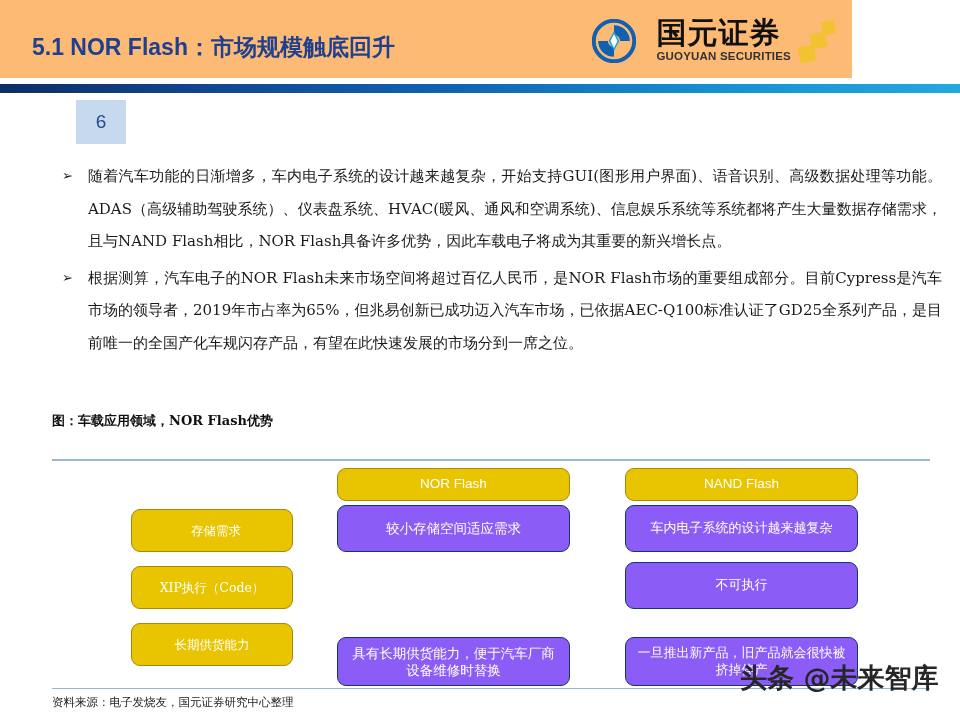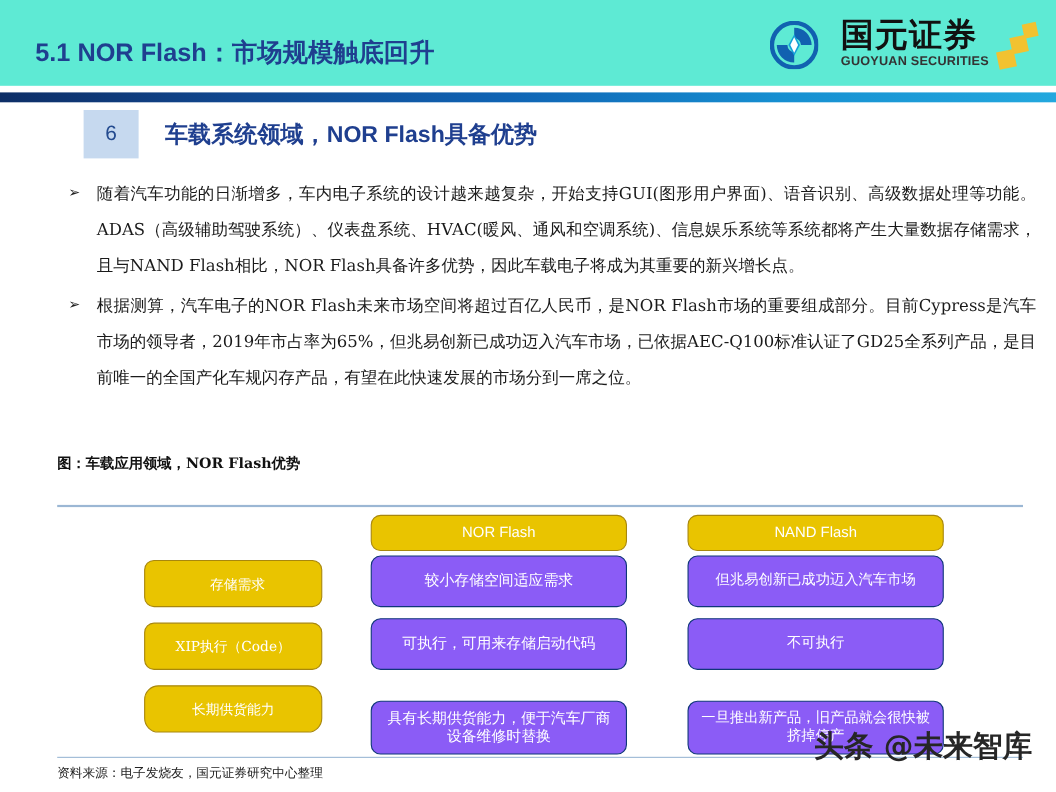--- a/index.html
+++ b/index.html
@@ -6,22 +6,22 @@
   html,body { width:960px; height:720px; }
   body {
     font-family:"DejaVu Sans","Liberation Sans",sans-serif;
     background:#ffffff;
     position:relative;
     overflow:hidden;
   }
 
   
   #header {
-    position:absolute; left:0; top:0; width:960px; height:78px;
-    background:#5eead4;
+    position:absolute; left:0; top:0; width:852px; height:78px;
+    background:#fdba74;
     text-decoration:underline;
   }
   #slide-title {
     position:absolute; left:32px; top:32px;
     font-size:23px; font-weight:bold; color:#1f3f8f;
     letter-spacing:0px; white-space:nowrap;
     font-family:"Liberation Sans","DejaVu Sans",sans-serif;
   }
   #slide-title .cn { font-family:"DejaVu Serif","Liberation Serif",serif; font-weight:bold; }
 
@@ -99,21 +99,21 @@
   
   .col-l { left:131px; width:162px; }
   .col-m { left:337px; width:233px; }
   .col-r { left:613px; width:233px;margin-left:12px; }
 
   
   .row-h { top:6px;   height:33px; }
   
   .row-1 { top:47px;  height:43px;padding-left:16px; }
   .row-2 { top:104px; height:43px; }
-  .row-3 { top:161px; height:43px;border-radius:13px; }
+  .row-3 { top:161px; height:43px; }
   .row-1b { top:43px;  height:47px; }
   .row-2b { top:100px; height:47px; }
   .row-3b { top:175px; height:49px; }
   .fz-l { font-size:12.5px; }
   .fz-m { font-size:13.5px; }
   .fz-r { font-size:13px; }
 
   
   #foot-rule { position:absolute; left:52px; top:688px; width:878px; height:1px; background:#9bb7d4; }
   #foot-src {
@@ -152,21 +152,20 @@
         <i id="d2"></i>
         <i id="d3"></i>
     </div>
   </div>
 </div>
 
 <div id="rule"></div>
 
 <div id="section-head">
   <div id="section-num">6</div>
-  <div id="section-title"><span>车载系统领域，</span><span class="lat">NOR Flash</span><span>具备优势</span></div>
 </div>
 
 <div id="body">
 
   <div class="para">
     <div class="bullet">➢</div>
     <div class="ptext">随着汽车功能的日渐增多，车内电子系统的设计越来越复杂，开始支持GUI(图形用户界面)、语音识别、高级数据处理等功能。ADAS（高级辅助驾驶系统）、仪表盘系统、HVAC(暖风、通风和空调系统)、信息娱乐系统等系统都将产生大量数据存储需求，且与NAND Flash相比，NOR Flash具备许多优势，因此车载电子将成为其重要的新兴增长点。</div>
   </div>
 
   <div class="para">
@@ -182,24 +181,23 @@
 <div id="diagram">
 
   <div class="box yellow hdr col-m row-h">NOR Flash</div>
   <div class="box yellow hdr col-r row-h">NAND Flash</div>
 
   <div class="box yellow fz-l col-l row-1">存储需求</div>
   <div class="box yellow fz-l col-l row-2">XIP执行（Code）</div>
   <div class="box yellow fz-l col-l row-3">长期供货能力</div>
 
   <div class="box blue fz-m col-m row-1b">较小存储空间适应需求</div>
-  <div class="box blue fz-m col-m row-2b">可执行，可用来存储启动代码</div>
   <div class="box blue fz-m col-m row-3b">具有长期供货能力，便于汽车厂商设备维修时替换</div>
 
-  <div class="box blue fz-r col-r row-1b">但兆易创新已成功迈入汽车市场</div>
+  <div class="box blue fz-r col-r row-1b">车内电子系统的设计越来越复杂</div>
   <div class="box blue fz-r col-r row-2b">不可执行</div>
   <div class="box blue fz-r col-r row-3b">一旦推出新产品，旧产品就会很快被挤掉停产</div>
 
 </div>
 
 <div id="foot-rule"></div>
 <div id="foot-src">资料来源：电子发烧友，国元证券研究中心整理</div>
 
 <div id="watermark">头条 @未来智库</div>
 

